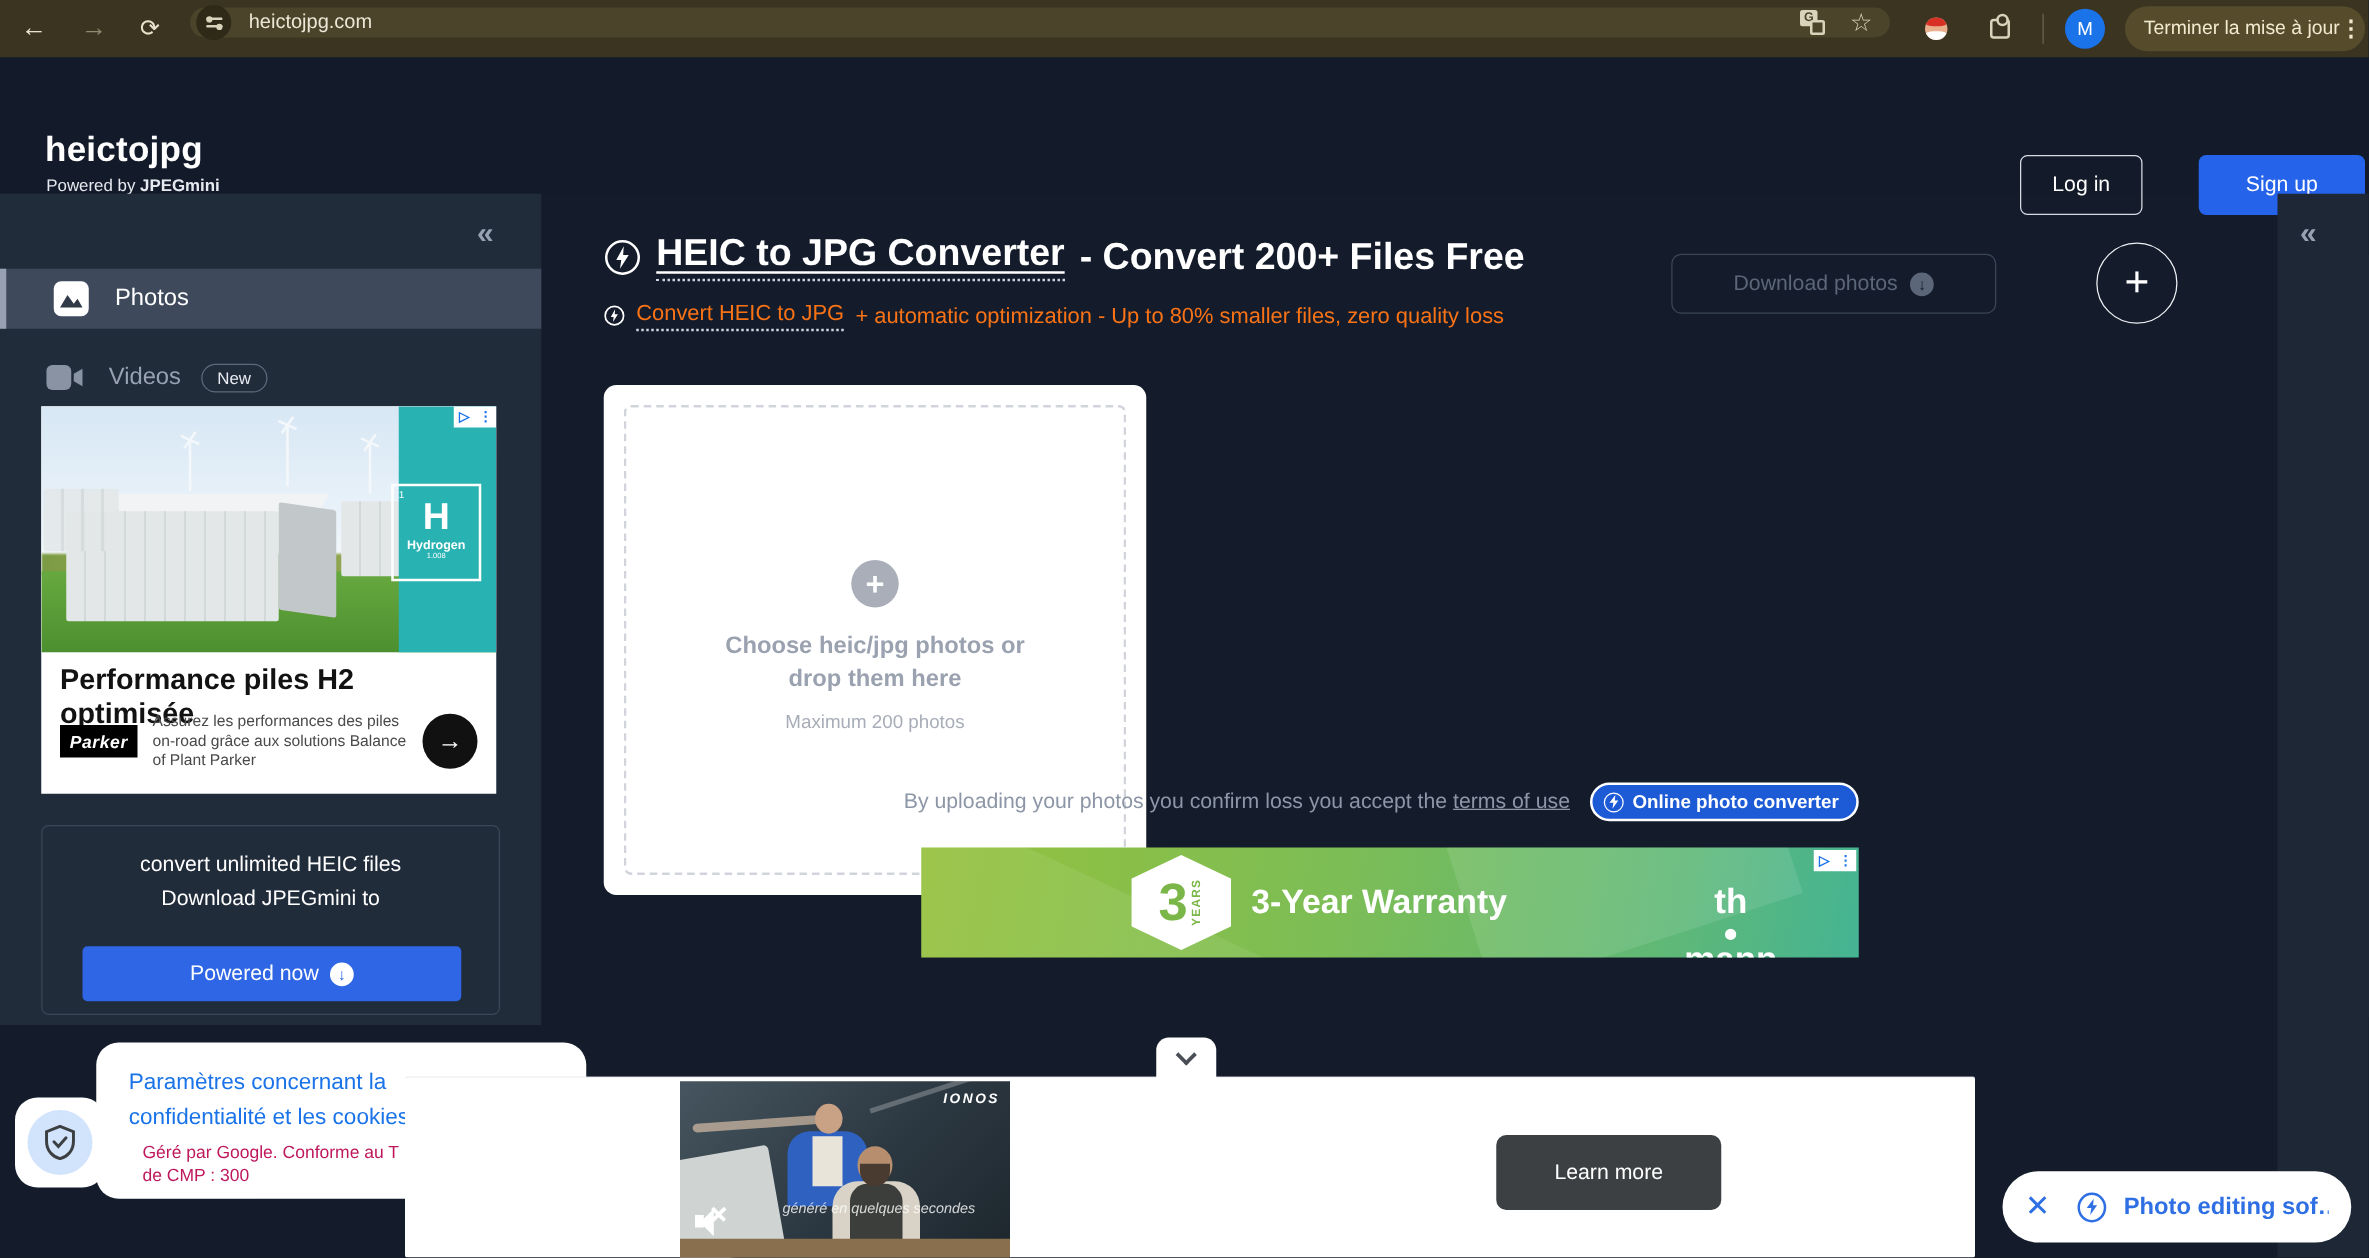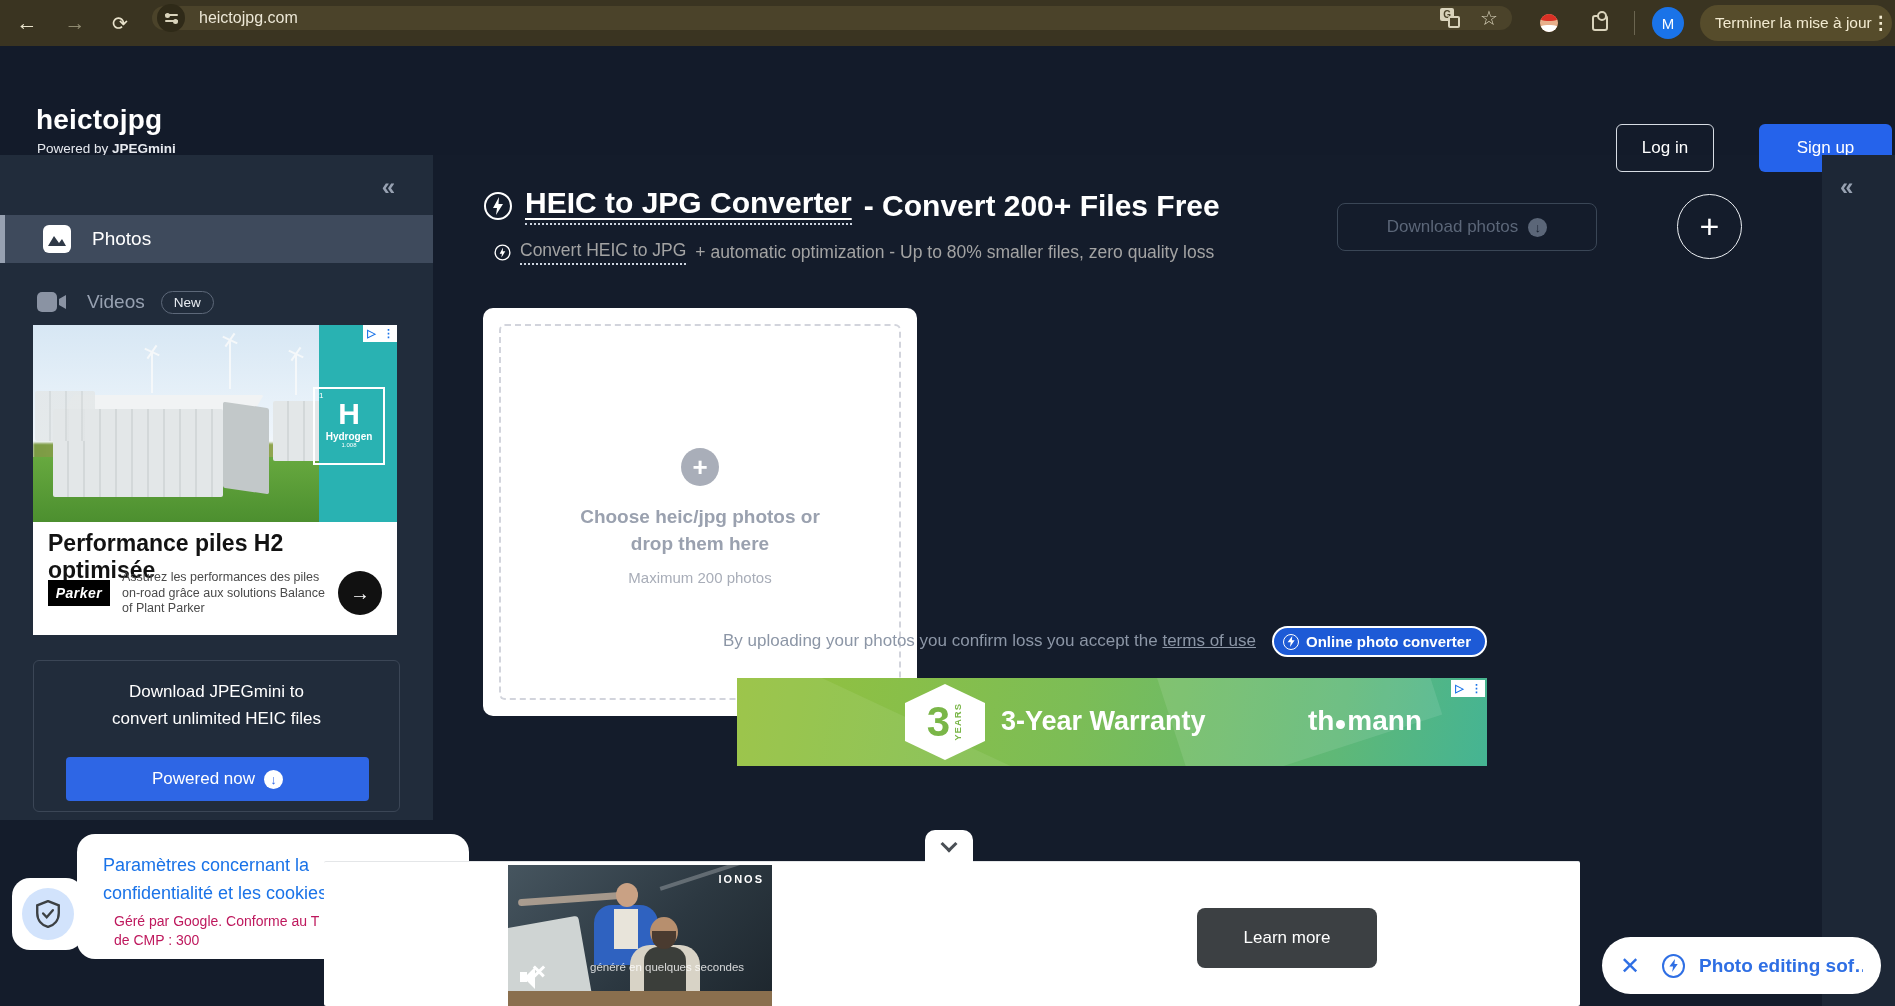--- a/index.html
+++ b/index.html
@@ -116,21 +116,21 @@
   .right-strip { position:absolute; left:1822px; top:155px; width:73px; height:851px; background:#1d2736; }
   .right-collapse { position:absolute; left:18px; top:18px; color:#97a1b1; font-size:24px; font-weight:bold; }
 
   
   .flash-ic { display:inline-flex; align-items:center; justify-content:center; border:2px solid #fff;
               border-radius:50%; color:#fff; }
   .main-title { position:absolute; left:483px; top:186px; color:#fff; font-size:30px; font-weight:bold;
                 display:flex; align-items:center; gap:12px; white-space:nowrap;}
   .title-link { text-decoration:underline; text-decoration-thickness:1.5px; text-underline-offset:5px;
                 border-bottom:2px dotted #cdd4e0; padding-bottom:3px; }
-  .main-sub { position:absolute; left:494px; top:240px; color:#a3a3a3; font-size:17.5px;
+  .main-sub { position:absolute; left:483px; top:240px; color:#f97316; font-size:17.5px;
               display:flex; align-items:center; gap:9px; white-space:nowrap;text-align:right;}
   .sub-link { border-bottom:2px dotted #cdd4e0; padding-bottom:2px; }
   .btn-dlphotos { position:absolute; left:1337px; top:203px; width:260px; height:48px; background:transparent;
                   border:1px solid #39435200; border:1px solid #3a4656; border-radius:8px; color:#5b6678; font-size:17px;
                   display:flex; align-items:center; justify-content:center; gap:10px;}
   .circ-dl.dim { background:#5b6678; color:#141c2b; }
   .btn-addcircle { position:absolute; left:1677px; top:194px; width:65px; height:65px; border-radius:50%;
                    border:1.5px solid #eef1f5; background:transparent; color:#fff; font-size:34px; font-weight:300;
                    display:flex; align-items:center; justify-content:center; }
 
@@ -153,32 +153,32 @@
   .banner { position:absolute; left:737px; top:678px; width:750px; height:88px; z-index:4;
             background:linear-gradient(100deg,#95c13c 0%, #7cbd56 45%, #5fb877 80%, #45b493 100%); overflow:hidden;}
   .banner .shape1{ position:absolute; left:-40px; top:20px; width:300px; height:160px; background:rgba(255,255,255,.08); transform:rotate(25deg);}
   .banner .shape2{ position:absolute; left:430px; top:-60px; width:260px; height:140px; background:rgba(255,255,255,.10); transform:rotate(-18deg);}
   .hexa { position:absolute; left:168px; top:6px; width:80px; height:76px; background:#fff;
           clip-path:polygon(50% 0,100% 25%,100% 75%,50% 100%,0 75%,0 25%);
           display:flex; align-items:center; justify-content:center; gap:2px;}
   .hexa .n3 { color:#7ab648; font-size:42px; font-weight:bold; line-height:1;}
   .hexa .yr { color:#7ab648; font-size:9.5px; font-weight:bold; writing-mode:vertical-rl; transform:rotate(180deg); letter-spacing:1px;}
   .banner-title { position:absolute; left:264px; top:28px; color:#fff; font-size:27px; font-weight:bold; }
-  .thomann { position:absolute; right:65px; top:27px; color:#fff; font-size:28px; font-weight:bold; display:flex; align-items:center;}
+  .thomann { position:absolute; right:65px; top:27px; color:#fff; font-size:28px; font-weight:bold; display:flex; align-items:center;flex-direction:column;}
   .thomann .dot { width:9px; height:9px; border-radius:50%; background:#fff; margin:6px 2px 0 2px; }
 
   
   .chevron-tab { position:absolute; left:925px; top:830px; width:48px; height:34px; background:#fff;
                  border-radius:10px 10px 0 0; z-index:7; display:flex; align-items:center; justify-content:center;}
   .chev-down { width:12px; height:12px; border-right:3px solid #4a4f55; border-bottom:3px solid #4a4f55;
                transform:rotate(45deg); margin-top:-6px;}
   .bottom-panel { position:absolute; left:324px; top:861px; width:1256px; height:145px; background:#fff;
                   border-top:1px solid #e4e6e8; border-radius:2px; z-index:6; }
-  .vid { position:absolute; left:184px; top:3px; width:264px; height:142px; overflow:hidden;
-         background:linear-gradient(135deg,#46555f 0%, #2c3841 55%, #1d262d 100%); }
+  .vid { position:absolute; left:220px; top:3px; width:264px; height:142px; overflow:hidden;
+         background:linear-gradient(135deg,#46555f 0%, #2c3841 55%, #1d262d 100%);font-style:italic; }
   .vid .beam1{ position:absolute; left:10px; top:30px; width:120px; height:7px; background:rgba(255,220,190,.55); border-radius:4px; transform:rotate(-4deg);}
   .vid .beam2{ position:absolute; left:150px; top:8px; width:90px; height:4px; background:rgba(255,255,255,.25); transform:rotate(-18deg);}
   .vid .p1head{ position:absolute; left:108px; top:18px; width:22px; height:24px; border-radius:50%; background:#c9a184;}
   .vid .p1body{ position:absolute; left:86px; top:40px; width:64px; height:60px; border-radius:18px 18px 0 0; background:#2f62c0;}
   .vid .p1shirt{ position:absolute; left:106px; top:44px; width:24px; height:40px; background:#e8e4da;}
   .vid .p2head{ position:absolute; left:142px; top:52px; width:28px; height:30px; border-radius:50%; background:#b78f6e;}
   .vid .p2beard{ position:absolute; left:144px; top:66px; width:24px; height:18px; border-radius:0 0 12px 12px; background:#4a3b30;}
   .vid .p2body{ position:absolute; left:122px; top:80px; width:70px; height:50px; border-radius:20px 20px 0 0; background:#d8d3c6;}
   .vid .p2vest{ position:absolute; left:136px; top:82px; width:42px; height:48px; border-radius:14px 14px 0 0; background:#3b3e3a;}
   .vid .monitor{ position:absolute; left:-14px; top:58px; width:92px; height:84px; background:#cfd4d3; transform:rotate(-10deg); border-radius:4px;}
@@ -301,22 +301,22 @@
       <div class="ad-title">Performance piles H2 optimisée</div>
       <div class="ad-bottom">
         <span class="parker">Parker</span>
         <span class="ad-body">Assurez les performances des piles on-road grâce aux solutions Balance of Plant Parker</span>
         <span class="ad-arrow">→</span>
       </div>
     </div>
 
     <div class="dl-card">
       <div class="dl-text">
+        <div>convert unlimited HEIC files</div>
         <div>Download JPEGmini to</div>
-        <div>convert unlimited HEIC files</div>
       </div>
       <button class="dl-btn">
         <span>Powered now</span>
         <span class="circ-dl">↓</span>
       </button>
     </div>
   </div>
 
   <div class="right-strip">
     <span class="right-collapse">«</span>

